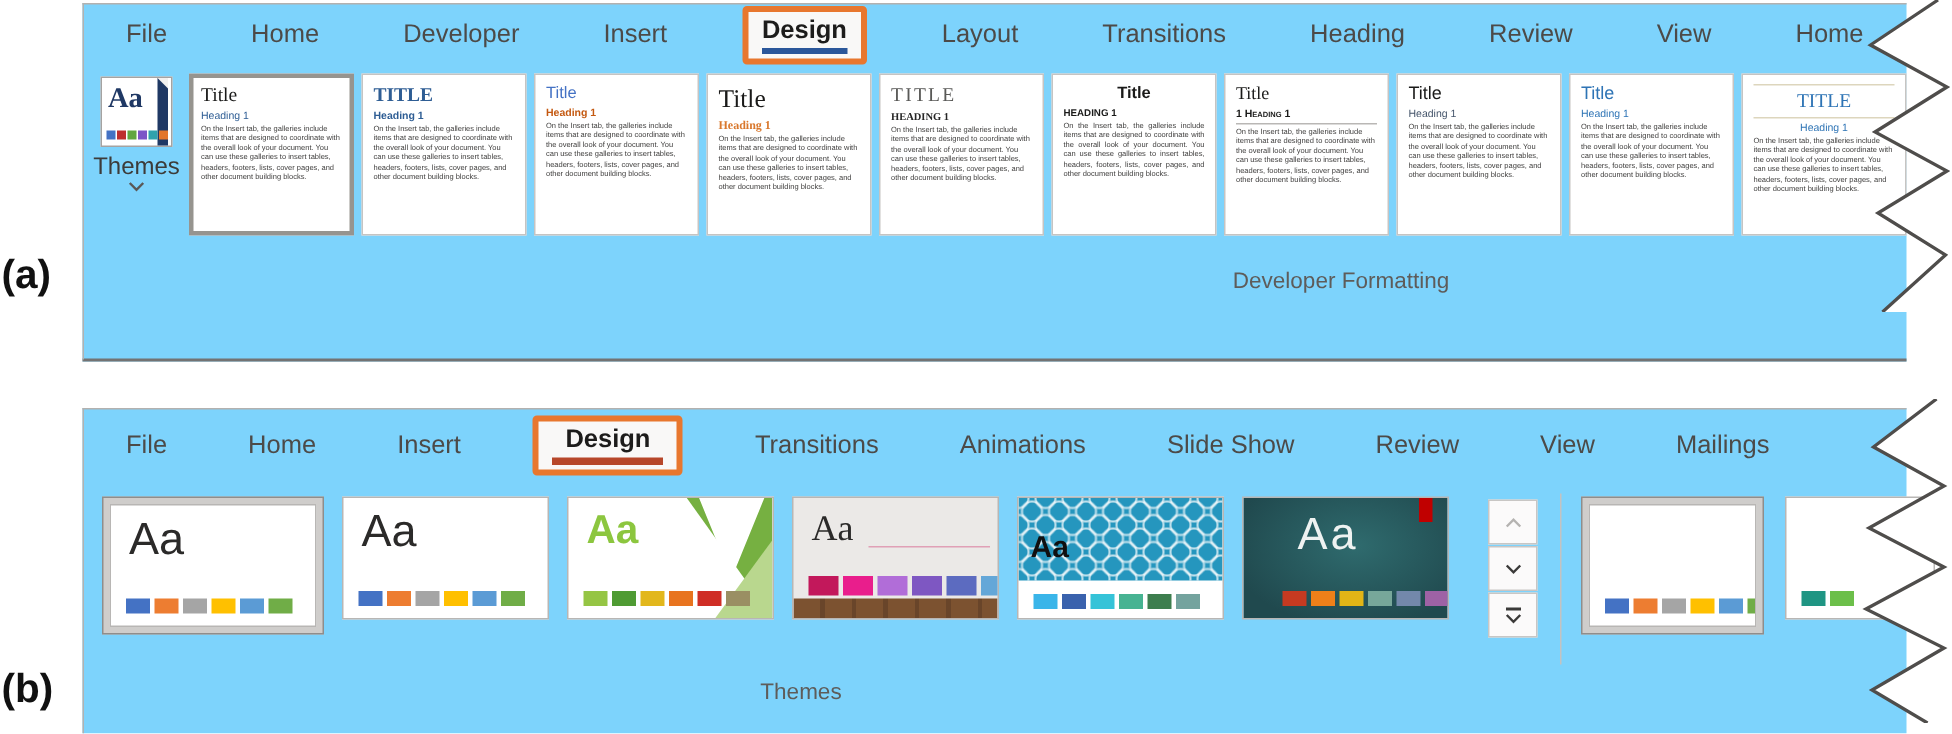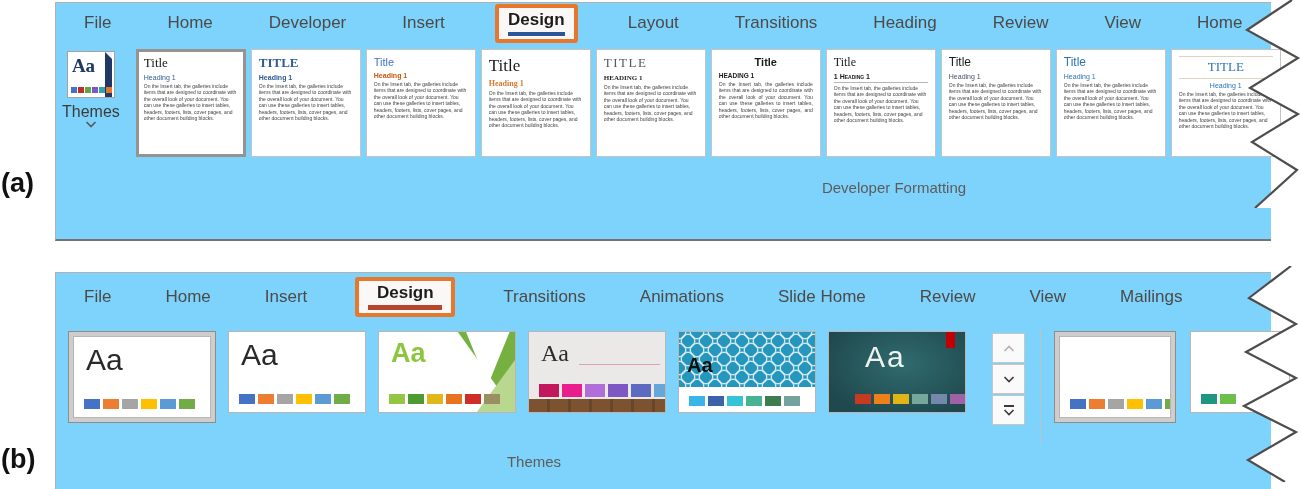--- a/index.html
+++ b/index.html
@@ -37,21 +37,21 @@
   .themes-icon .aa { position:absolute; left:4px; top:3px; font-family:"Liberation Serif", serif;
                      font-weight:bold; font-size:19px; color:#1f3864; }
   .themes-icon .bar { position:absolute; right:2px; top:0; width:7px; height:100%; background:#1f3864; }
   .themes-icon .fold { position:absolute; right:2px; top:0; width:0; height:0;
                        border-top:7px solid #f2f1f0; border-left:7px solid transparent; }
   .themes-icon .swrow { position:absolute; left:3px; bottom:4px; display:flex; gap:1px; }
   .themes-icon .swrow .sw { width:6px; height:6px; }
   .themes-btn .lbl { margin-top:5px; font-size:16px; color:#3c3b39; }
   .chev { display:block; }
 
-  .gallery-a { display:flex; gap:5px; margin-left:16px; padding-top:2px; }
+  .gallery-a { display:flex; gap:5px; margin-left:6px; padding-top:2px; }
   .wcard { width:110px; height:108px; background:#fff; border:1px solid #c6c4c2;
            padding:6px 7px; overflow:hidden; cursor:pointer; flex:none; }
   .wcard.selected { border:3px solid #96948f; padding:4px 5px; }
   .wt { font-size:12px; color:#1a1a19; line-height:1.15; }
   .wh { font-size:7px; margin:3px 0 2px; color:#2e5d94; }
   .wb { font-size:5px; line-height:1.3; color:#3f3e3d; }
   
   .ws0 .wt { font-family:"Liberation Serif",serif; font-size:13px; }
   .ws1 .wt { font-family:"Liberation Serif",serif; font-size:13px; font-weight:bold; color:#2e5d94; }
   .ws1 .wh { font-weight:bold; }
@@ -236,21 +236,21 @@
     <div class="tabbar">
       <div class="tab"><span class="t">File</span></div>
       <div class="tab"><span class="t">Home</span></div>
       <div class="tab"><span class="t">Insert</span></div>
       <div class="tab hl">
         <span class="t">Design</span>
         <span class="ul ppt"></span>
       </div>
       <div class="tab"><span class="t">Transitions</span></div>
       <div class="tab"><span class="t">Animations</span></div>
-      <div class="tab"><span class="t">Slide Home</span></div>
+      <div class="tab"><span class="t">Slide Show</span></div>
       <div class="tab"><span class="t">Review</span></div>
       <div class="tab"><span class="t">View</span></div>
       <div class="tab"><span class="t">Mailings</span></div>
     </div>
 
     <div class="tgallery">
       <div class="sel-frame">
         <div class="tcard t-office">
           <span class="aa">Aa</span>
           <span class="swrow">

